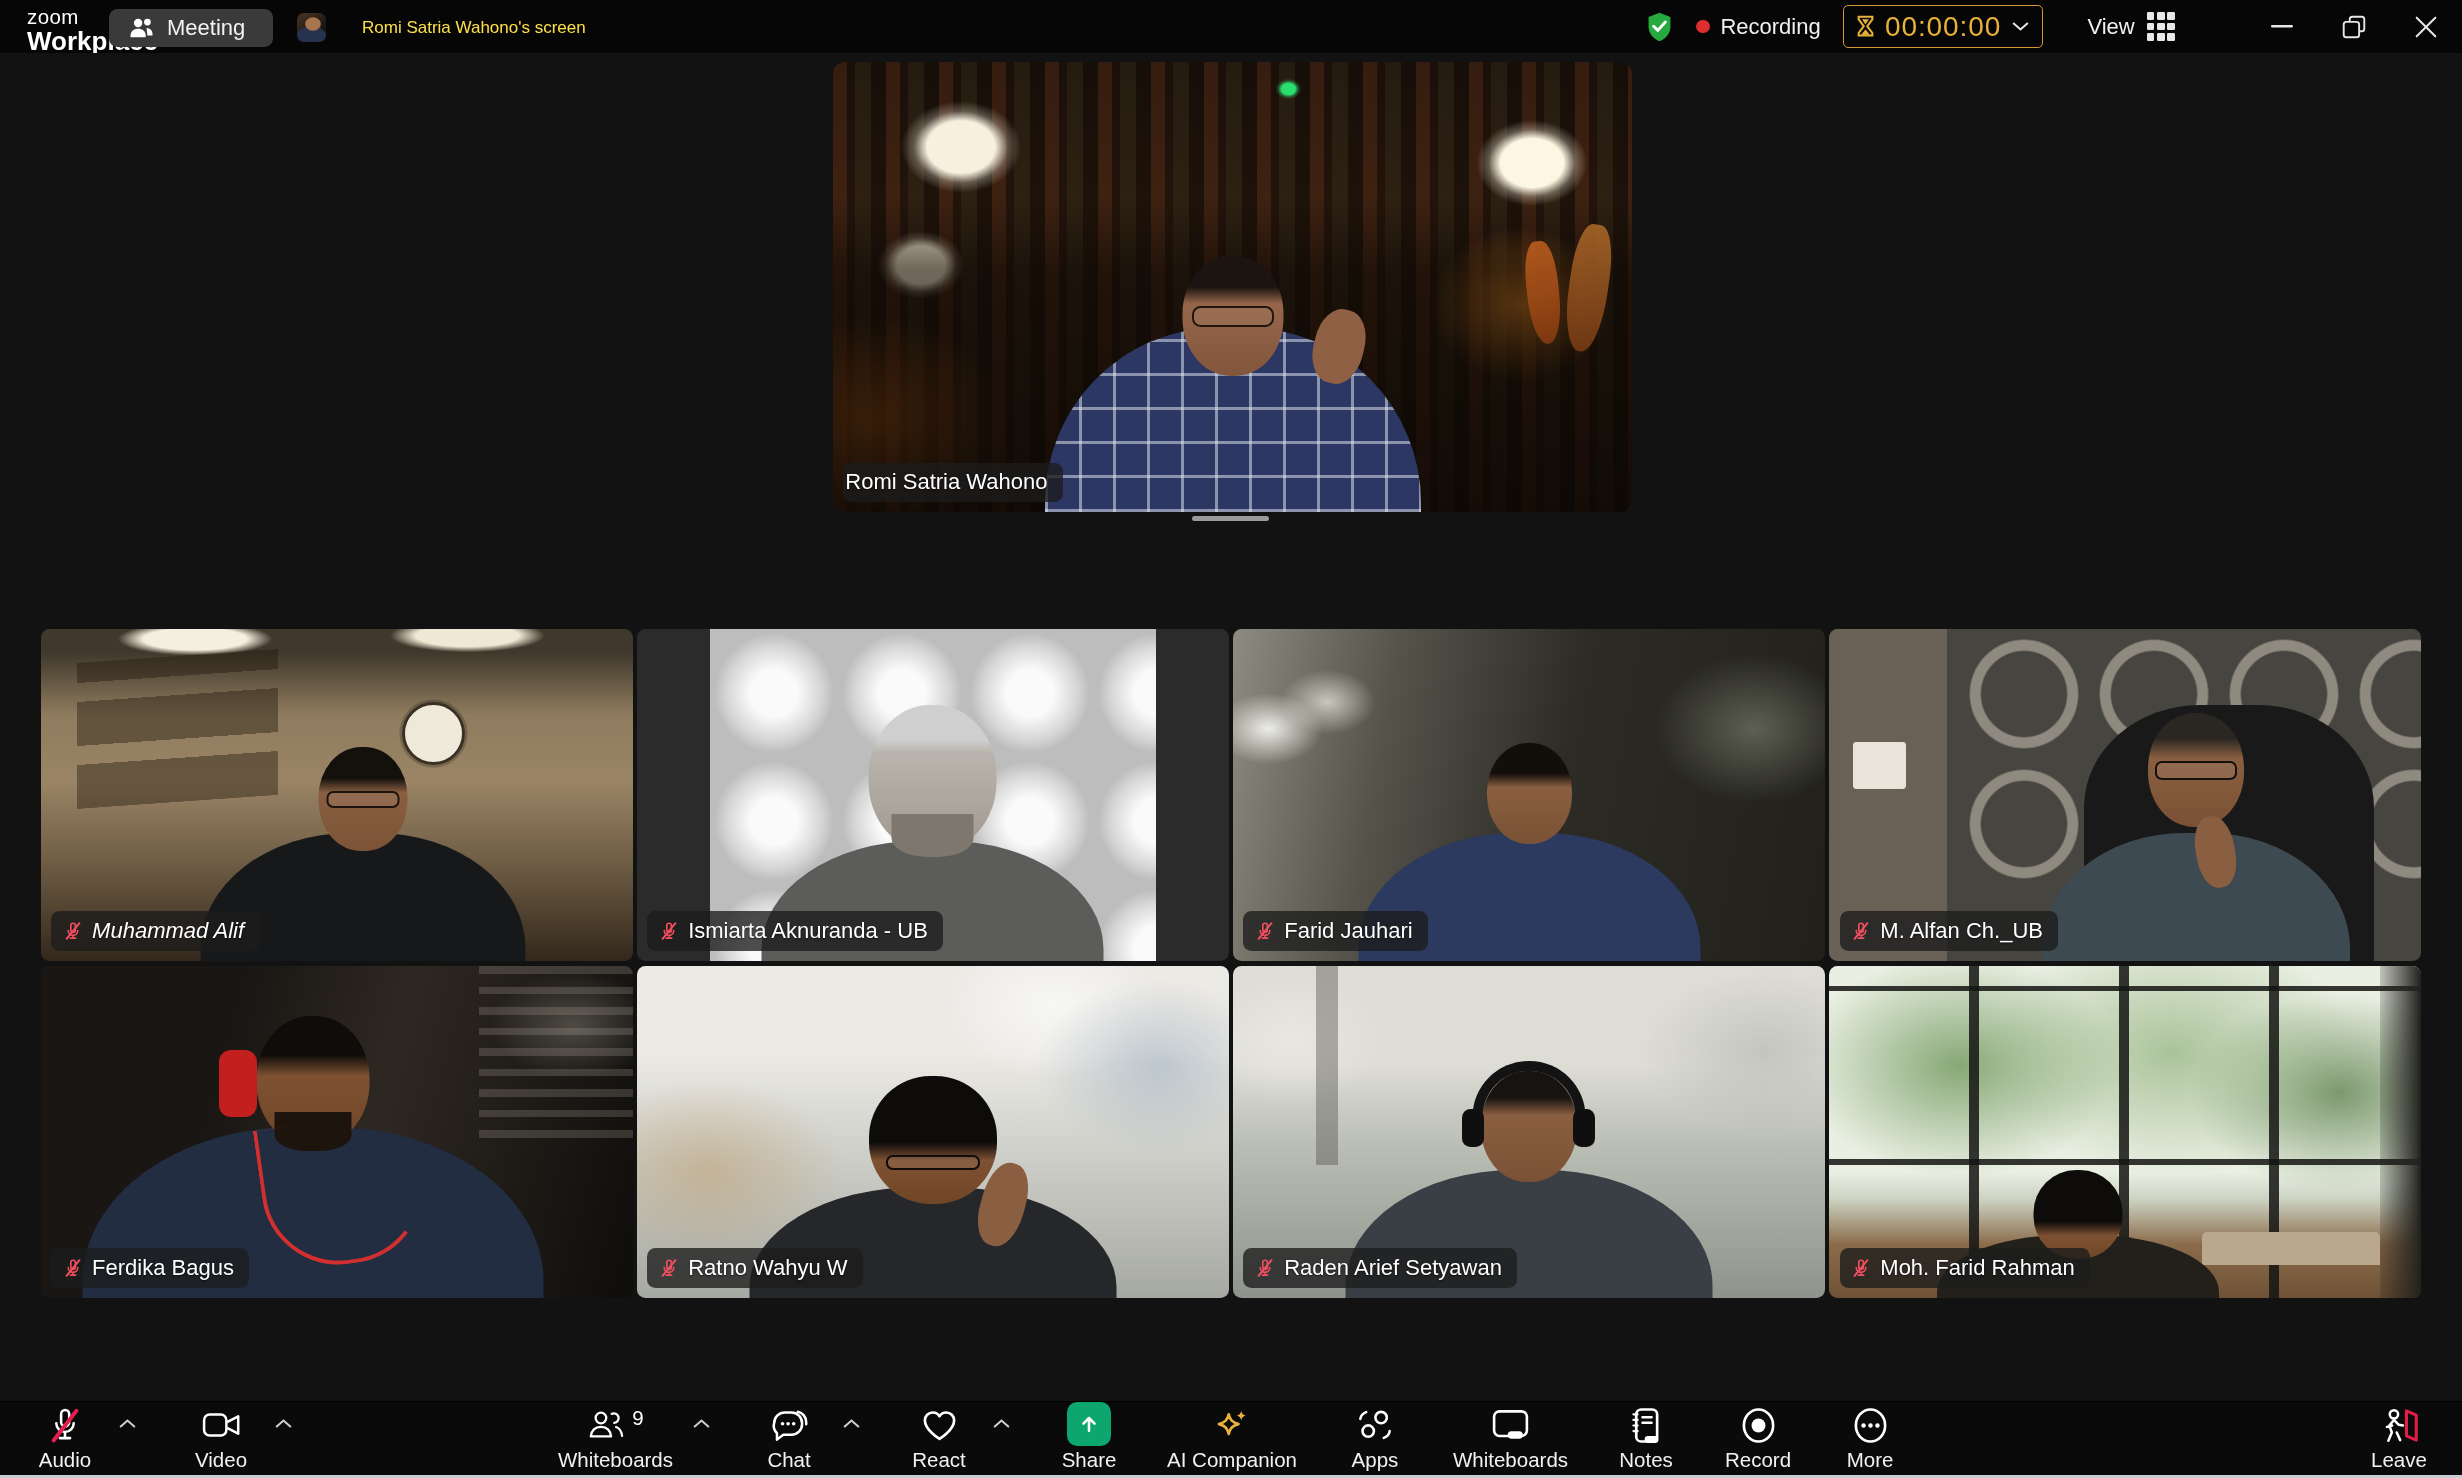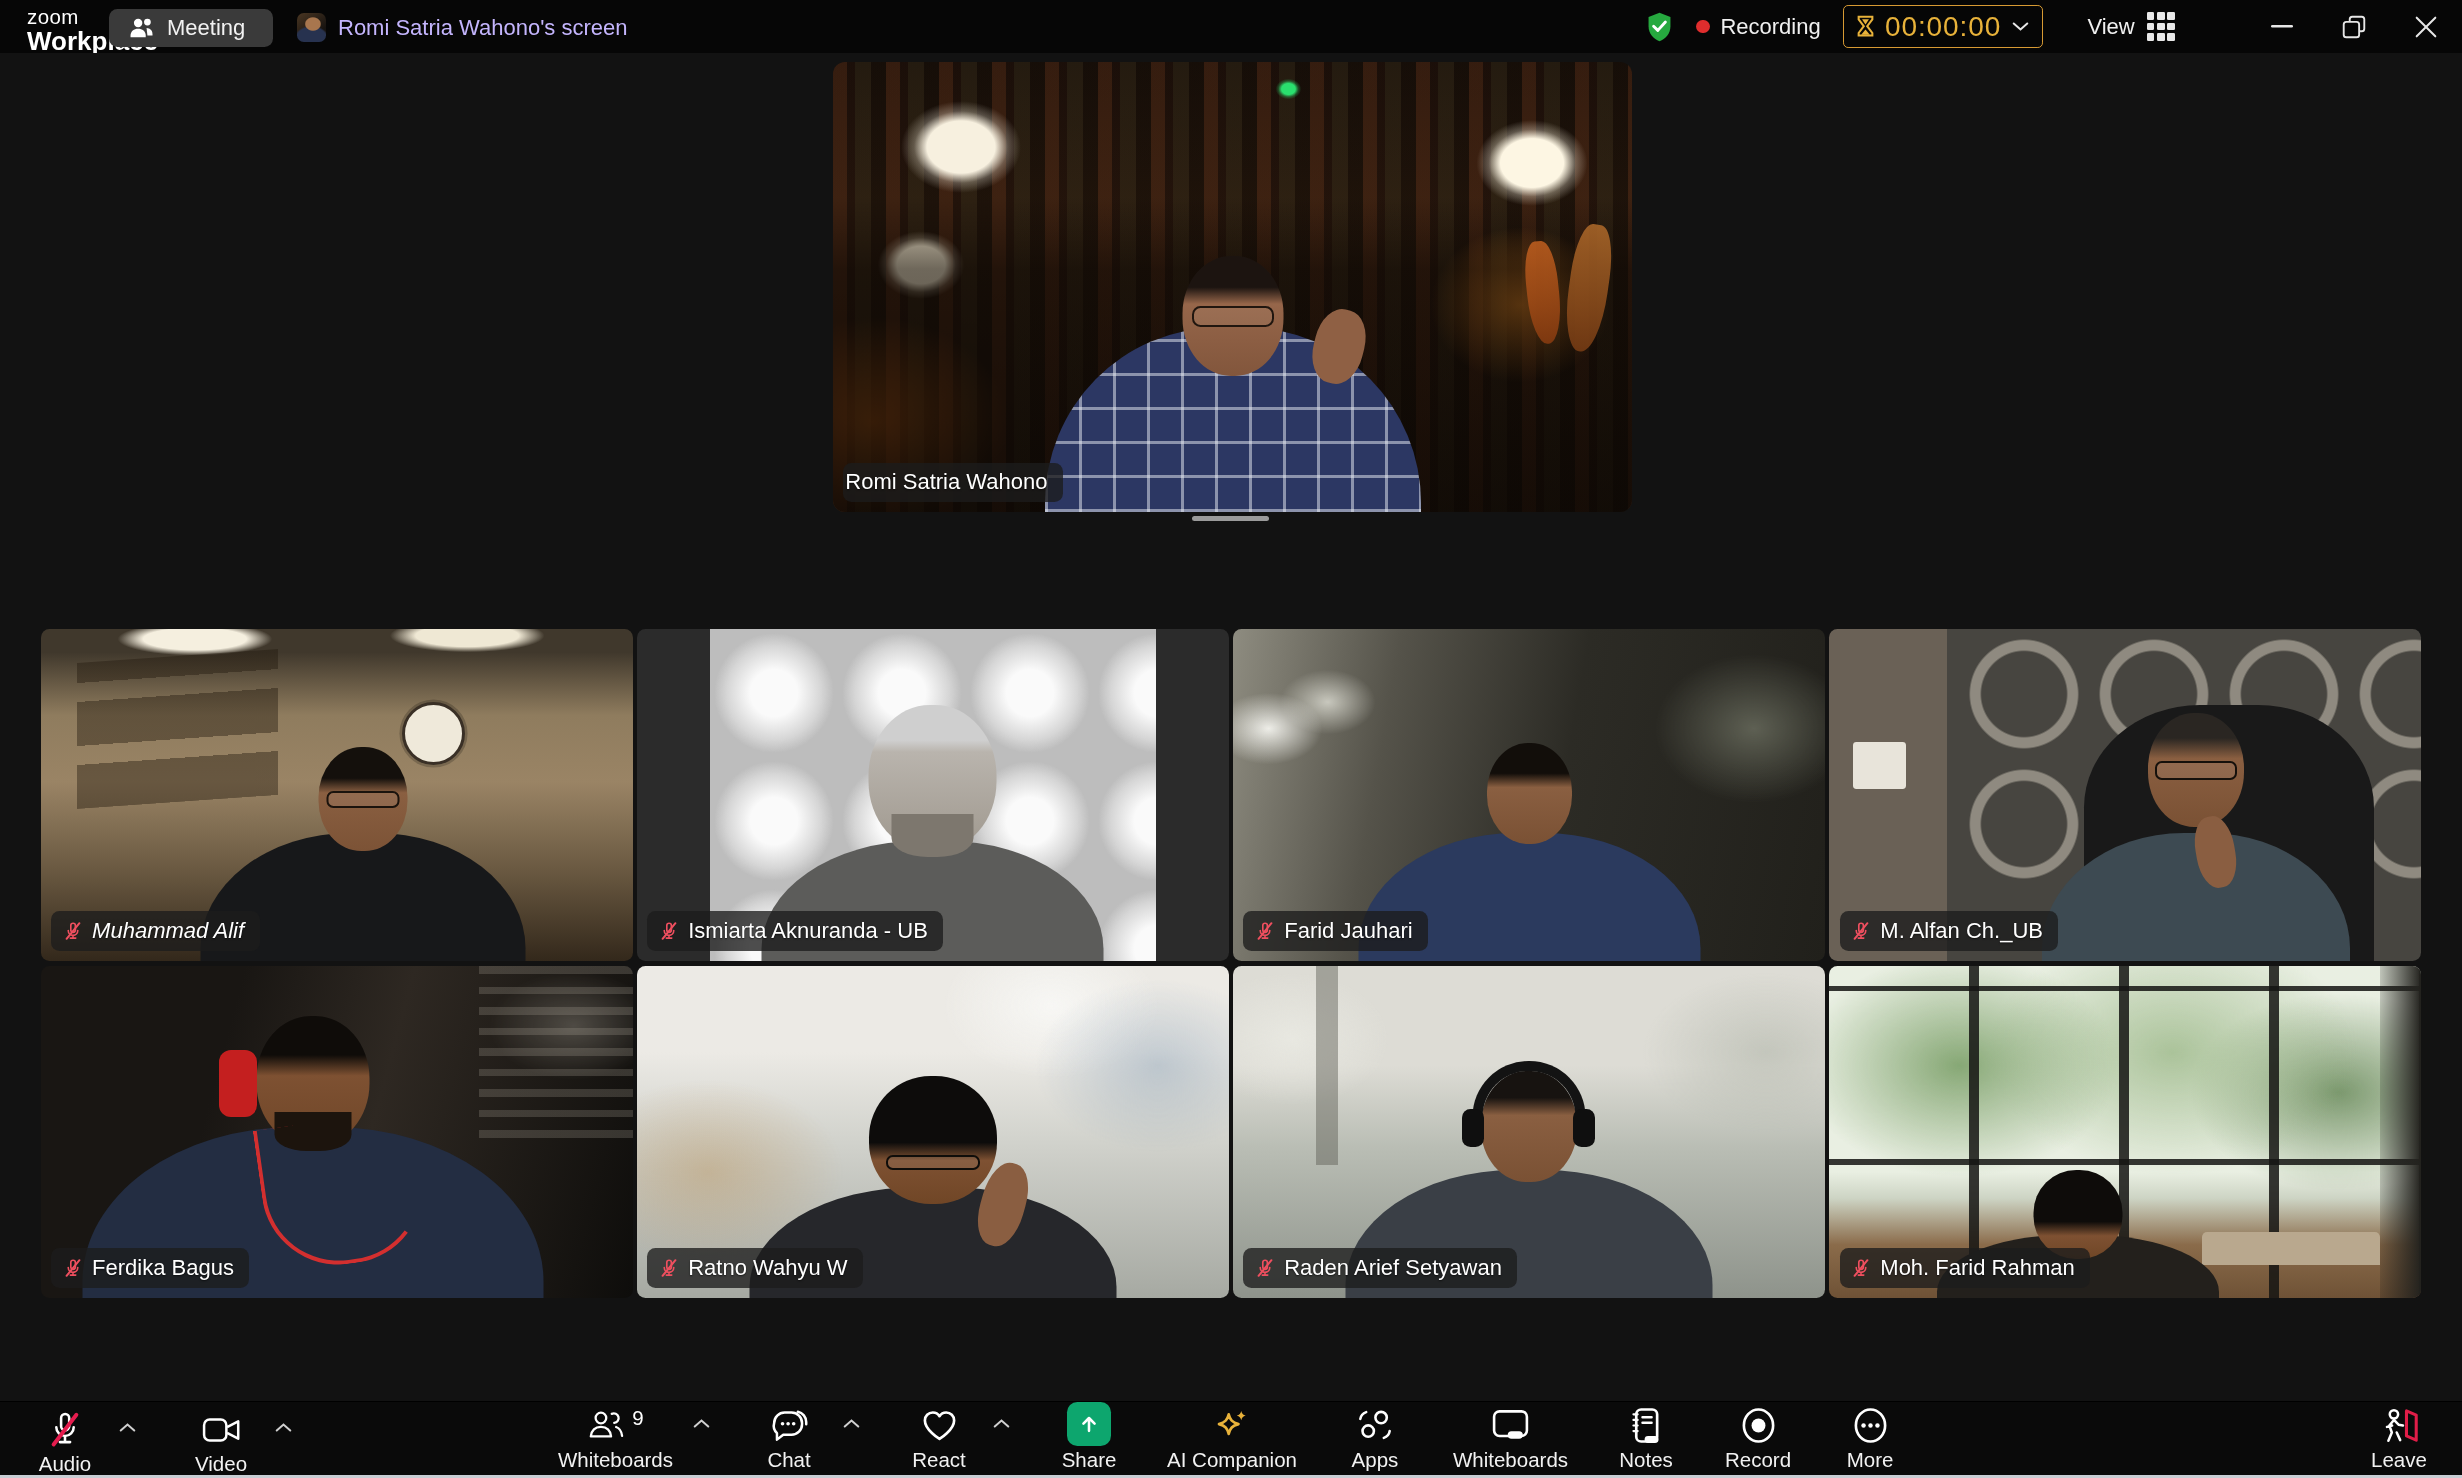--- a/index.html
+++ b/index.html
@@ -8,21 +8,21 @@
 
   
   .topbar { position:absolute; left:0; top:0; width:2462px; height:53px; background:#060606; display:flex; align-items:center; }
   .brand { position:absolute; left:27px; top:6px; line-height:1.05; }
   .brand .z1 { font-weight:normal; font-size:20.5px; letter-spacing:0.4px; }
   .brand .z2 { font-weight:bold; font-size:26px; }
   .brand-caret { position:absolute; left:158px; top:20.5px; }
   .tab-meeting { position:absolute; left:109px; top:8.5px; height:38px; min-width:164px; background:#3a3a3a; border-radius:8.5px; display:flex; align-items:center; gap:12px; padding:0 19px; }
   .tab-meeting .tlabel { font-size:22px; color:#f2f2f2; }
   .tab-screen { position:absolute; left:297px; top:8.5px; height:38px; display:flex; align-items:center; gap:12px; }
-  .tab-screen .tlabel { font-size:22px; color:#c4b5fd; }
+  .tab-screen .tlabel { font-size:17px; color:#fde047;margin-left:24px; }
   .tab-avatar { width:29px; height:29px; border-radius:6.8px; background:
       radial-gradient(12px 10.3px at 55% 38%, #a8764e 0 60%, transparent 70%),
       radial-gradient(22px 17px at 50% 90%, #27324f 0 70%, transparent 80%),
       linear-gradient(145deg, #4a3622, #171310 70%); }
 
   .status-right { position:absolute; right:287px; top:0; height:53px; display:flex; align-items:center; gap:22px; }
   .rec-wrap { display:flex; align-items:center; gap:10.3px; }
   .rec-dot { width:13.7px; height:13.7px; border-radius:50%; background:#e02d2d; }
   .rec-label { font-size:22px; color:#f0f0f0; }
   .timer-box { display:flex; align-items:center; gap:10.3px; border:1.7px solid #d79a33; border-radius:5.1px; padding:4.3px 12px; }
@@ -168,21 +168,21 @@
       linear-gradient(180deg, transparent 0 6%, rgba(20,20,18,.85) 6% 7.5%, transparent 7.5% 58%, rgba(20,20,18,.85) 58% 60%, transparent 60%); }
   .t-moh .pillar-r { position:absolute; right:0; top:0; width:7%; height:100%; background:linear-gradient(90deg, rgba(25,25,22,.2), #23221e); }
   .t-moh .desk { position:absolute; right:7%; bottom:10%; width:30%; height:10%; background:#b9a88e; border-radius:5.1px 5.1px 0 0; }
   .t-moh .person { left:42%; transform:translateX(-50%); bottom:0; width:308px; height:128px; }
   .t-moh .p-body { width:282px; height:63px; background:#23201c; }
   .t-moh .p-head { top:0; width:89px; height:89px; background:linear-gradient(180deg,#0e0c0a 0 58%, #7e5132 74%, #6f4626 100%); }
 
   
   .toolbar { position:absolute; left:0; bottom:3.4px; width:2462px; height:73px; background:#0a0a0a; }
   .taskbar-edge { position:absolute; left:0; bottom:0; width:2462px; height:3.4px; background:#c9ced4; }
-  .tb-group-left { position:absolute; left:31px; top:0; height:73px; display:flex; align-items:flex-end; gap:50px; }
+  .tb-group-left { position:absolute; left:31px; top:0; height:73px; display:flex; align-items:center; gap:50px; }
   .tb-group-center { position:absolute; left:0; right:0; top:0; height:73px; display:flex; align-items:center; justify-content:center; gap:44px; }
   .tb-group-right { position:absolute; right:29px; top:0; height:73px; display:flex; align-items:center; }
   .tb-btn { display:flex; flex-direction:column; align-items:center; justify-content:center; gap:5.1px; min-width:68px; cursor:default; }
   .tb-ico { height:39px; display:flex; align-items:center; justify-content:center; position:relative; }
   .tb-label { font-size:20.5px; color:#f2f2f2; line-height:1; }
   .tb-with-caret { display:flex; align-items:flex-start; gap:0; }
   .caret-btn { margin-left:19px; margin-top:12px; }
   .pcount { font-size:20.5px; color:#fff; margin-left:6.8px; margin-top:-13.7px; }
   .share-box { width:44px; height:44px; border-radius:10.3px; background:#0da66e; display:flex; align-items:center; justify-content:center; margin-top:-3.4px; }
 

